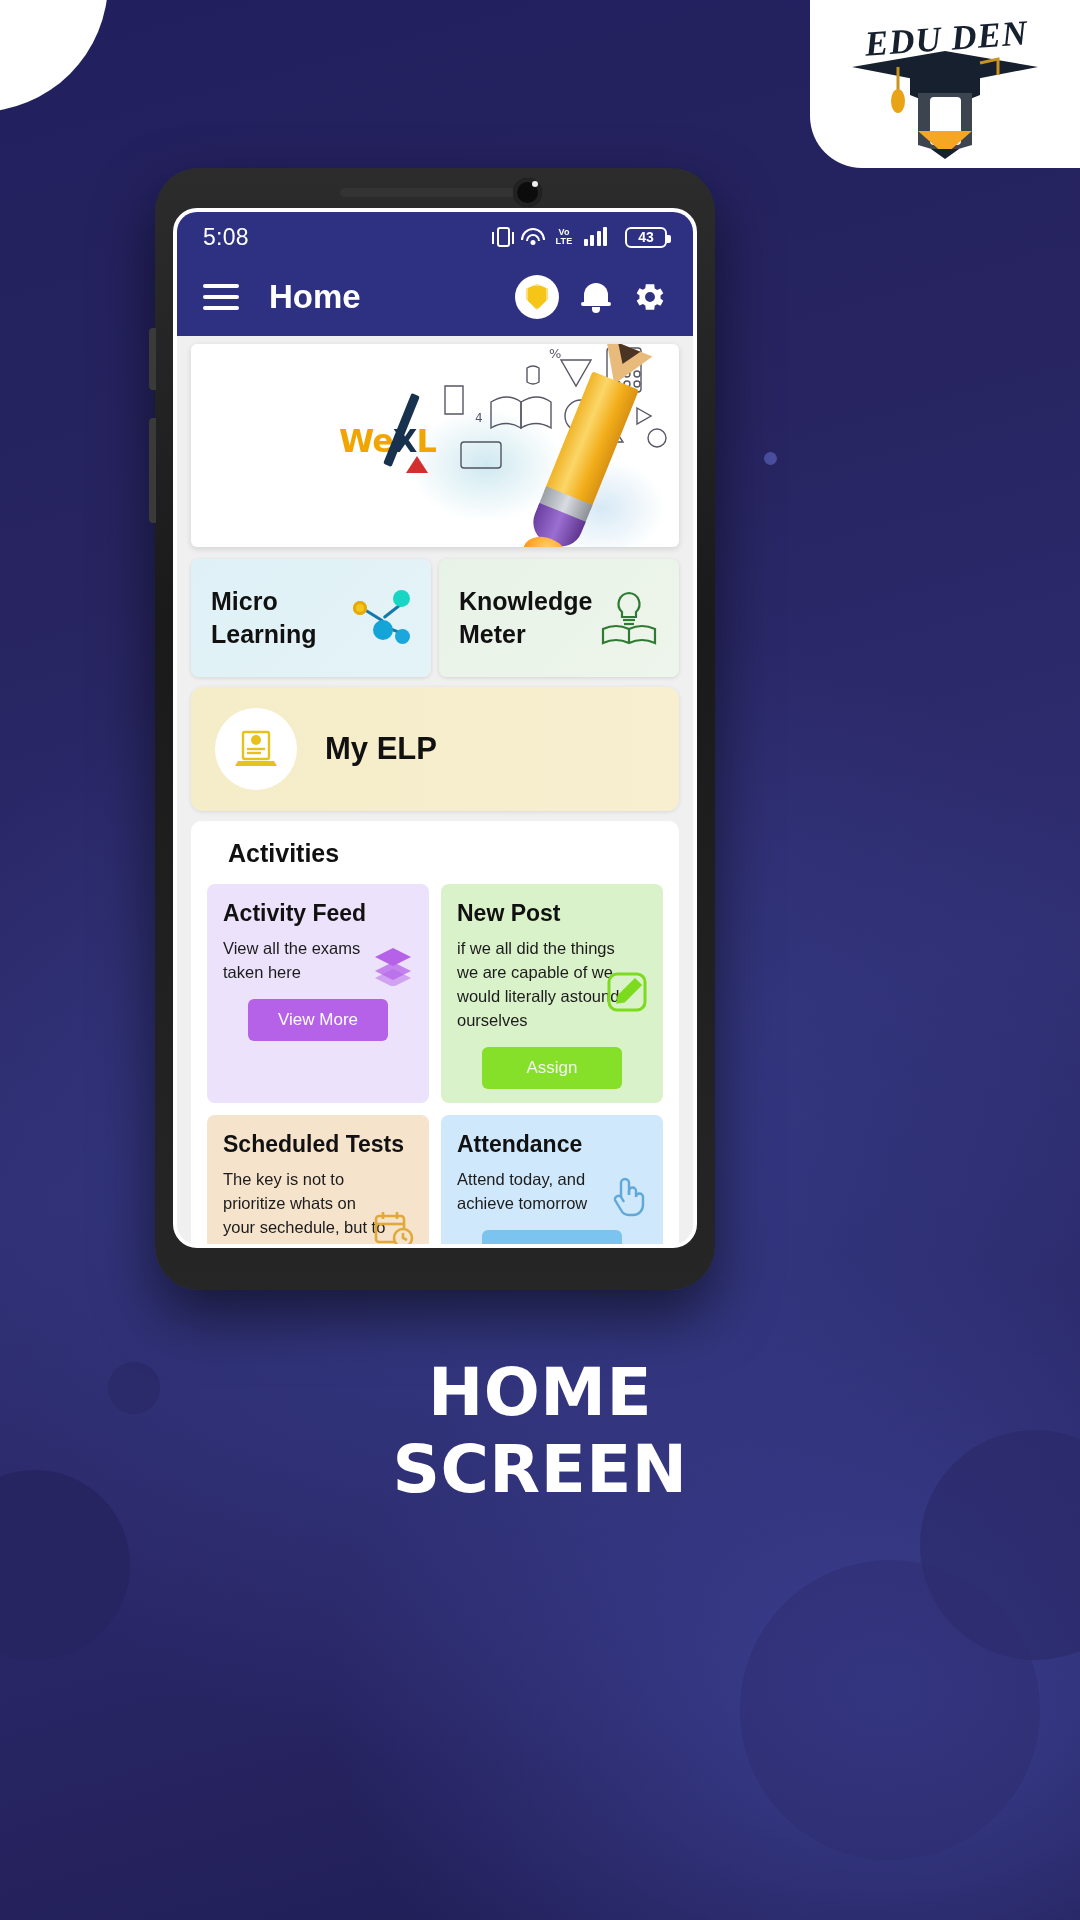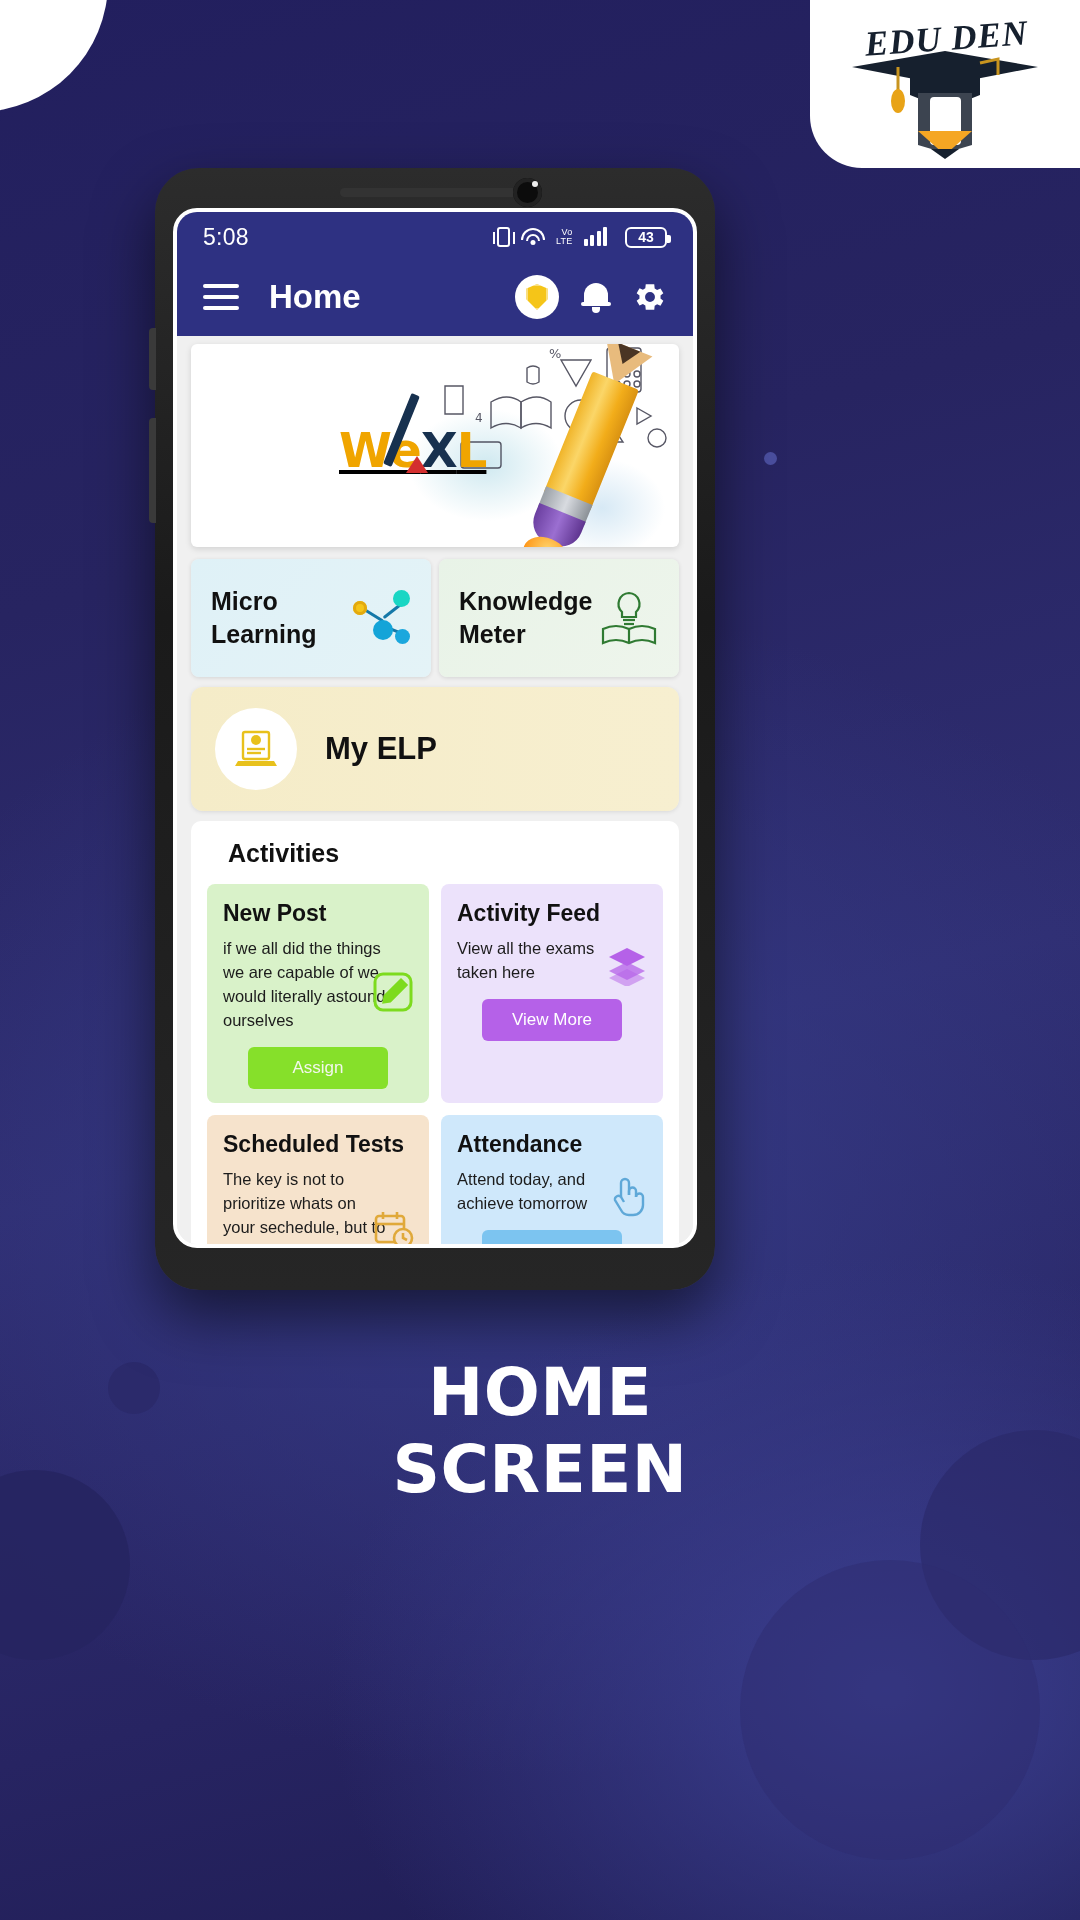--- a/index.html
+++ b/index.html
@@ -105,21 +105,21 @@
   }
   .ic-vibrate::before { left:-7px; }
   .ic-vibrate::after { right:-7px; }
   .ic-wifi { width:24px; height:18px; position:relative; }
   .ic-wifi span { position:absolute; left:50%; transform:translateX(-50%);
      border:2.5px solid #fff; border-bottom:none; border-radius:50% 50% 0 0 / 100% 100% 0 0; }
   .ic-wifi .w1 { width:24px; height:12px; top:0; }
   .ic-wifi .w2 { width:14px; height:7px; top:6px; }
   .ic-wifi .w3 { width:5px; height:5px; top:12px; border-radius:50%;
      border:none; background:#fff; }
-  .ic-volte { font-size:9px; font-weight:normal; line-height:9px; text-align:right;
+  .ic-volte { font-size:9px; font-weight:bold; line-height:9px; text-align:center;
      letter-spacing:.2px; }
   .ic-signal { display:flex; align-items:flex-end; gap:2.5px; height:18px; }
   .ic-signal b { width:4px; background:#fff; border-radius:1px; display:block; }
   .ic-signal b:nth-child(1){height:7px}
   .ic-signal b:nth-child(2){height:11px}
   .ic-signal b:nth-child(3){height:15px}
   .ic-signal b:nth-child(4){height:19px}
   .ic-batt { width:42px; height:21px; border:2.5px solid #fff; border-radius:6px;
      font-size:14px; font-weight:bold; display:flex; align-items:center;
      justify-content:center; position:relative;margin-left:7px; }
@@ -160,23 +160,22 @@
   .content { height: calc(100% - 124px); background:#f0f0f0; overflow:hidden; }
 
   
   .banner {
     margin: 8px 14px 0 14px; height: 203px; background:#fff;
     border-radius: 6px; box-shadow: 0 2px 6px rgba(0,0,0,.13);
     position: relative; overflow:hidden;
   }
   .wexl {
     position:absolute; left:148px; top:78px;
-    font-size: 48px; font-weight: 800; letter-spacing:-1px;
+    font-size: 32px; font-weight: 800; letter-spacing:-1px;
     font-family:"DejaVu Sans", sans-serif;
-    text-decoration:underline;
   }
   .wexl .a { color:#f0a500; }
   .wexl .x { color:#17314f; position:relative; }
   .wexl .b { color:#f0a500; }
   .wexl-tri { position:absolute; left:215px; top:112px; width:0; height:0;
      border-left:11px solid transparent; border-right:11px solid transparent;
      border-bottom:17px solid #d32f2f; }
   .wexl-slash { position:absolute; left:206px; top:48px; width:9px; height:76px;
      background:#17314f; transform: rotate(22deg); border-radius:2px; }
   .banner-art {
@@ -453,43 +452,43 @@
             <path d="M6 36 h36 l3 5 h-42 z" fill="#e8c11c" stroke="none"></path>
           </svg>
         </div>
         <div class="elp-title">My ELP</div>
       </div>
 
       <div class="activities">
         <div class="act-head">Activities</div>
         <div class="act-grid">
 
-          <div class="acard green">
-            <h4>New Post</h4>
-            <p>if we all did the things we are capable of we would literally astound ourselves</p>
-            <div class="mini">
-              <svg width="44" height="44" viewBox="0 0 44 44" fill="none" stroke="#7ddb1e" stroke-width="3">
-                <rect x="4" y="4" width="36" height="36" rx="8"></rect>
-                <path d="M30 10 l5 5 l-16 16 l-6 1 l1 -6 z" fill="#7ddb1e"></path>
-              </svg>
-            </div>
-            <button class="cta lime">Assign</button>
-          </div>
-
           <div class="acard purple">
             <h4>Activity Feed</h4>
             <p>View all the exams taken here</p>
             <div class="mini" style="top:58px">
               <svg width="44" height="44" viewBox="0 0 44 44" fill="#b561e8">
                 <polygon points="22,6 40,15 22,24 4,15"></polygon>
                 <polygon points="22,20 40,29 22,38 4,29" opacity=".75"></polygon>
                 <polygon points="22,27 40,36 22,45 4,36" opacity=".5"></polygon>
               </svg>
             </div>
             <button class="cta violet">View More</button>
+          </div>
+
+          <div class="acard green">
+            <h4>New Post</h4>
+            <p>if we all did the things we are capable of we would literally astound ourselves</p>
+            <div class="mini">
+              <svg width="44" height="44" viewBox="0 0 44 44" fill="none" stroke="#7ddb1e" stroke-width="3">
+                <rect x="4" y="4" width="36" height="36" rx="8"></rect>
+                <path d="M30 10 l5 5 l-16 16 l-6 1 l1 -6 z" fill="#7ddb1e"></path>
+              </svg>
+            </div>
+            <button class="cta lime">Assign</button>
           </div>
 
           <div class="acard peach">
             <h4>Scheduled Tests</h4>
             <p>The key is not to prioritize whats on your sechedule, but to schedule your priorities</p>
             <div class="mini" style="top:92px">
               <svg width="44" height="44" viewBox="0 0 44 44" fill="none" stroke="#e0a93a" stroke-width="2.6">
                 <rect x="5" y="9" width="28" height="26" rx="3"></rect>
                 <line x1="5" y1="17" x2="33" y2="17"></line>
                 <line x1="12" y1="5" x2="12" y2="12"></line>

